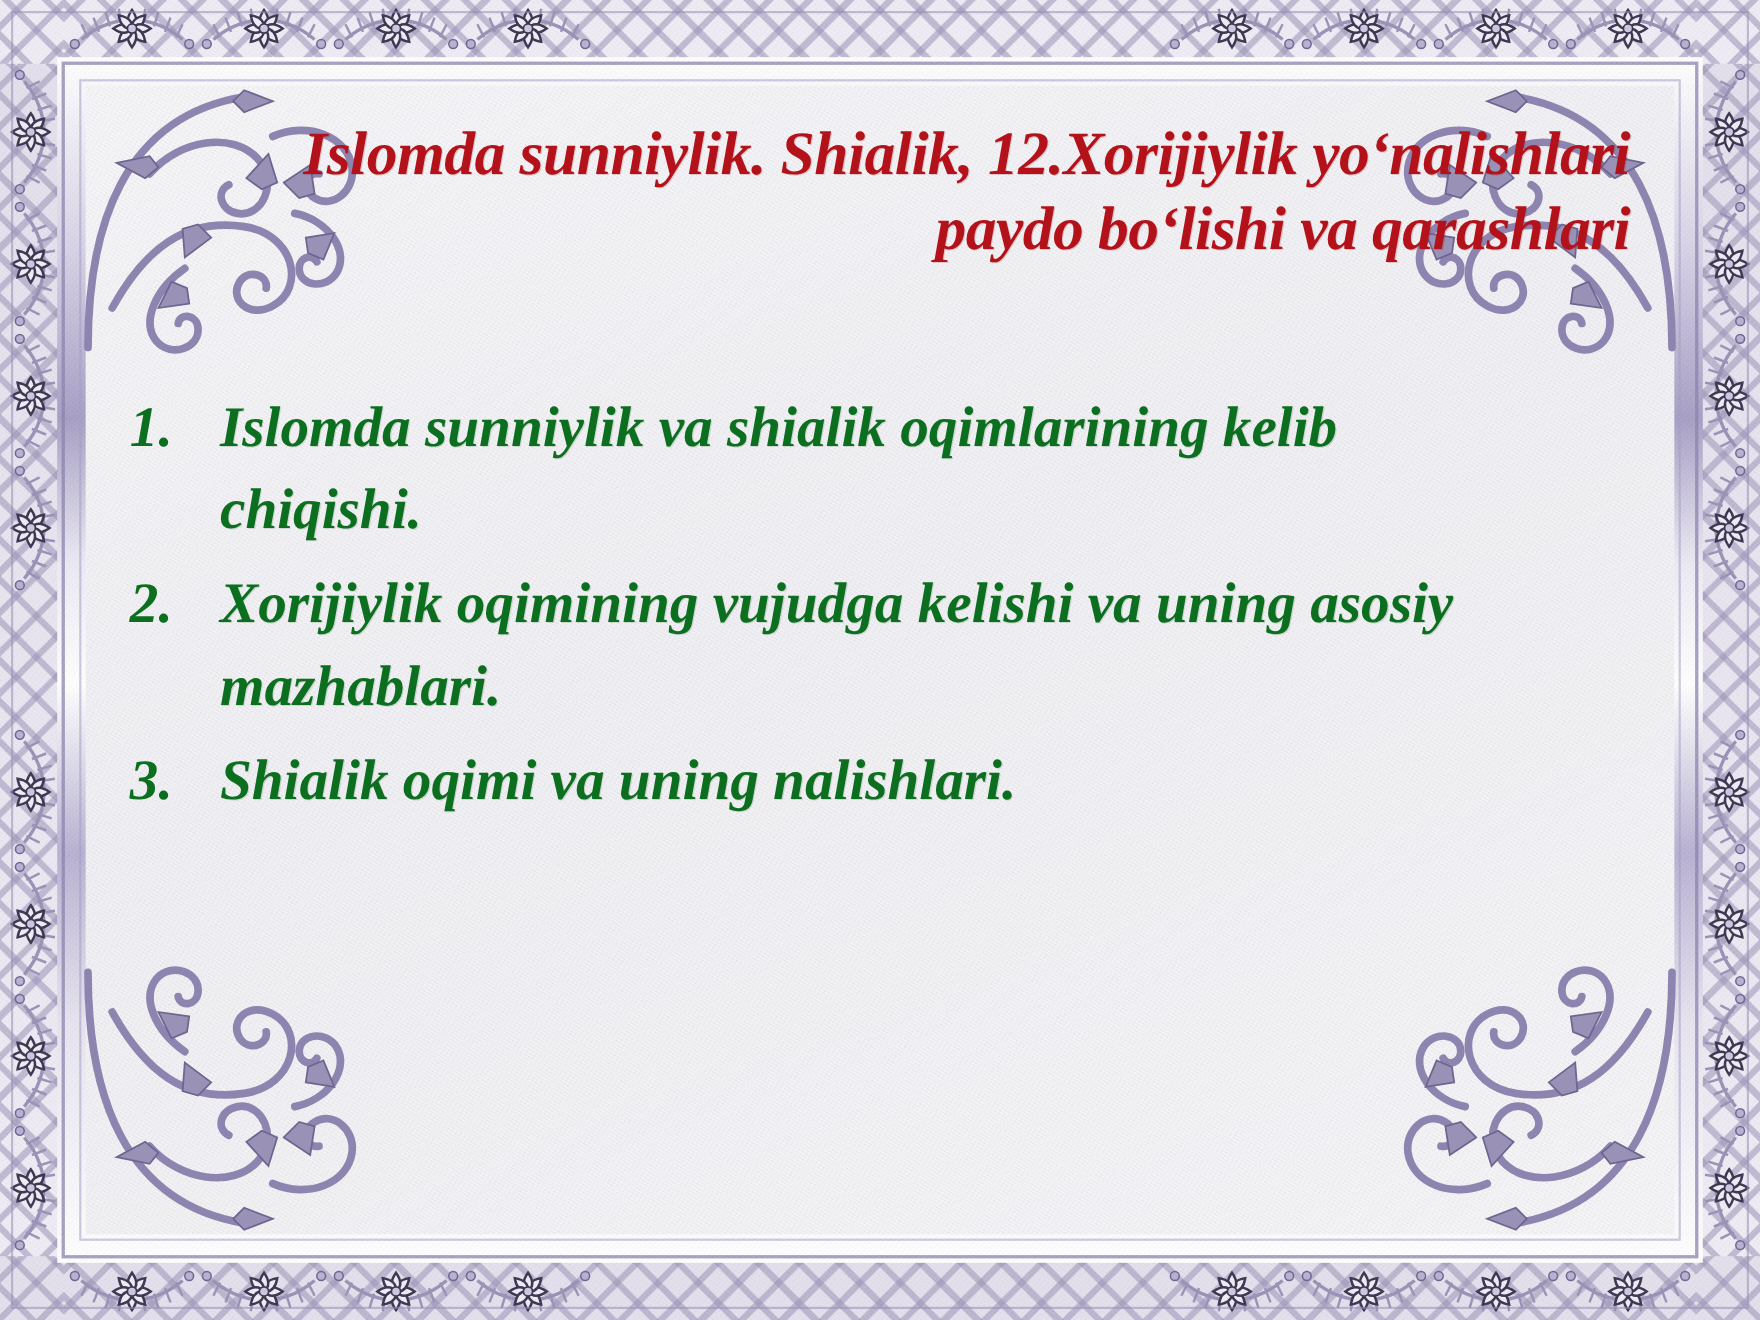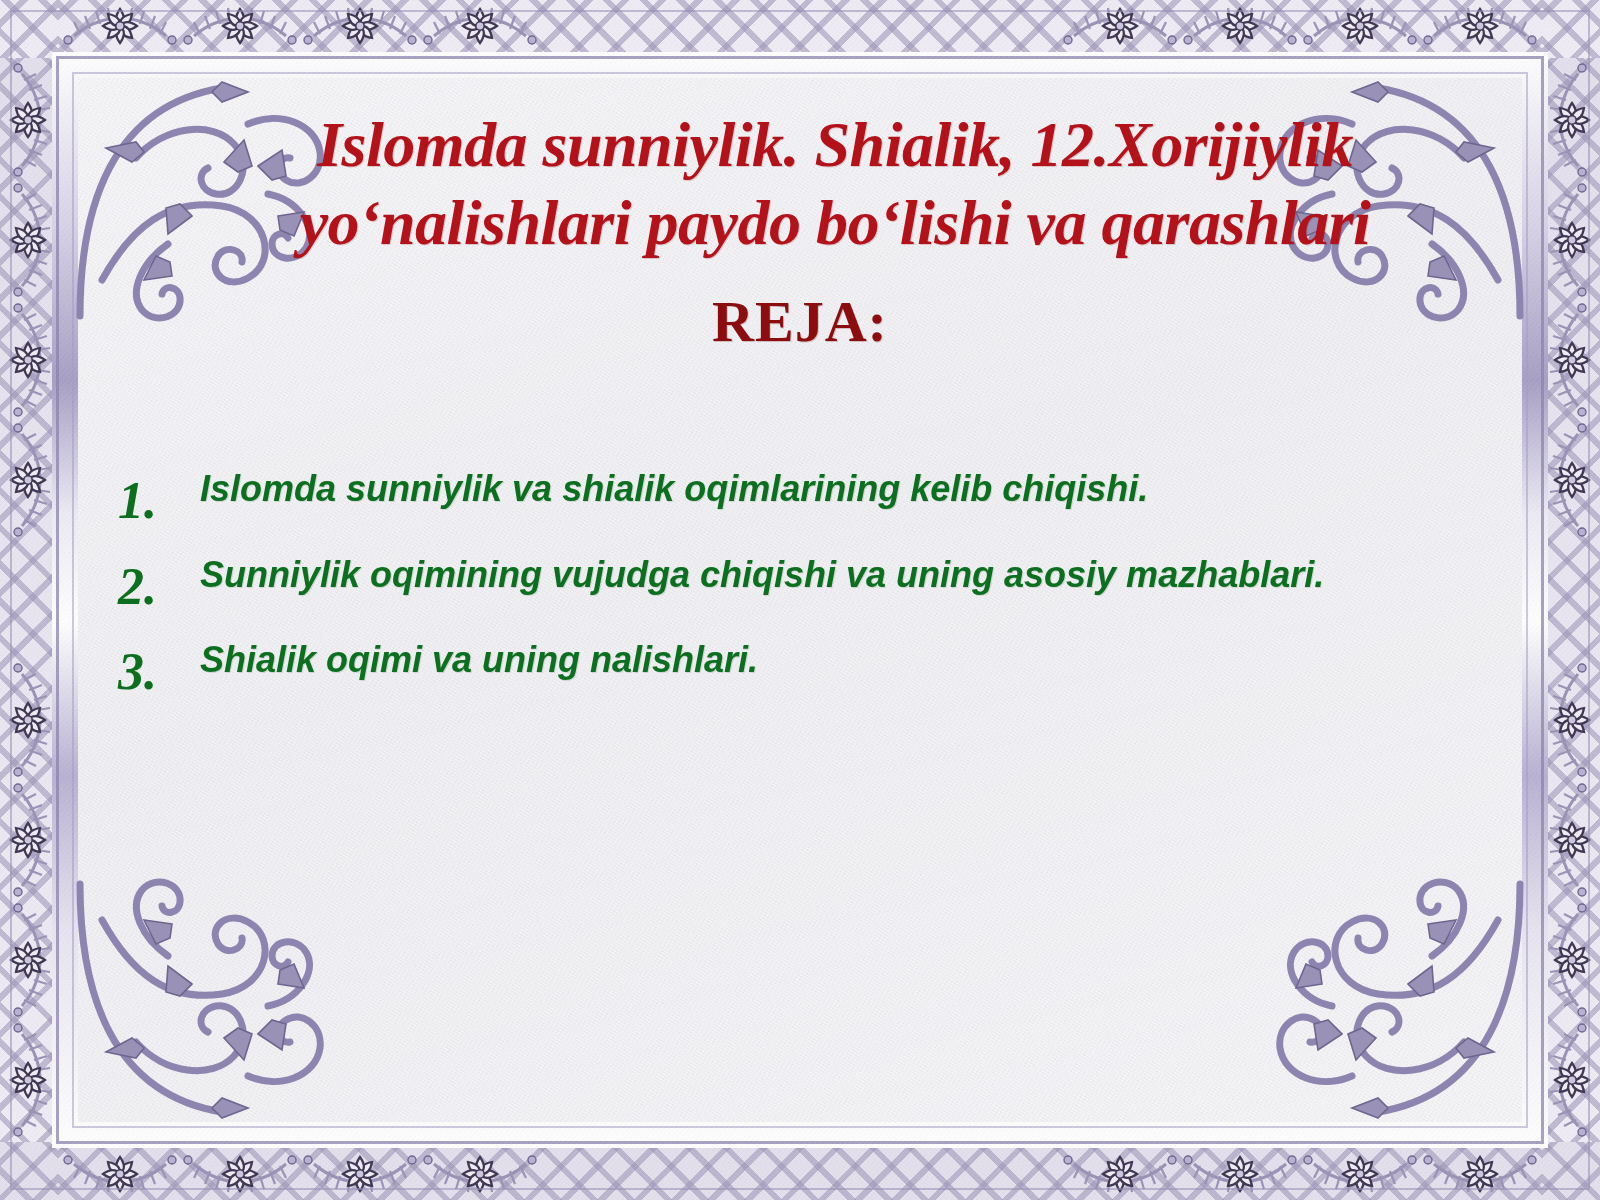--- a/index.html
+++ b/index.html
@@ -164,24 +164,24 @@
   .content {
     position: absolute;
     left: 78px; top: 78px; right: 78px; bottom: 78px;
     display: flex;
     flex-direction: column;
     align-items: stretch;
   }
 
   .title {
     margin: 28px 40px 0 110px;
-    text-align: center;
+    text-align: right;
     font-style: italic;
     font-weight: bold;
-    font-size: 64px;
+    font-size: 56px;
     line-height: 1.22;
     letter-spacing: -0.5px;
     color: #b4121b;
     font-family: "Liberation Serif", "DejaVu Serif", serif;
     position: relative;
     z-index: 5;
     text-shadow: 1px 1px 0 rgba(120,10,16,0.18);
   }
 
   .reja {
@@ -219,24 +219,24 @@
     font-size: 52px;
     line-height: 1.45;
     color: #0c6f1f;
     font-family: "Liberation Serif", "DejaVu Serif", serif;
   }
 
   .plan-text {
     flex: 1 1 auto;
     font-style: italic;
     font-weight: bold;
-    font-size: 36px;
+    font-size: 52px;
     line-height: 1.45;
     color: #0c6f1f;
-    font-family: Liberation Sans, sans-serif;
+    font-family: Liberation Serif, serif;
     text-shadow: 1px 1px 0 rgba(6,70,18,0.14);
     padding-right: 70px;
   }
 </style>
 </head>
 <body>
 
 <div id="slide">
 
   <div class="paper-base"></div>
@@ -412,32 +412,31 @@
   <div class="flourish br">
     <svg width="300" height="260" viewBox="0 0 300 260" aria-hidden="true">
         <use href="#scroll"></use>
       </svg>
   </div>
 
   <div class="content">
 
     <div class="title">Islomda sunniylik. Shialik, 12.Xorijiylik yo‘nalishlari paydo bo‘lishi va qarashlari</div>
 
-    <div class="reja">REJA:</div>
 
     <div class="plan-list">
 
       <div class="plan-item">
         <div class="plan-num">1.</div>
         <div class="plan-text">Islomda sunniylik va shialik oqimlarining kelib chiqishi.</div>
       </div>
 
       <div class="plan-item">
         <div class="plan-num">2.</div>
-        <div class="plan-text">Sunniylik oqimining vujudga chiqishi va uning asosiy mazhablari.</div>
+        <div class="plan-text">Xorijiylik oqimining vujudga kelishi va uning asosiy mazhablari.</div>
       </div>
 
       <div class="plan-item">
         <div class="plan-num">3.</div>
         <div class="plan-text">Shialik oqimi va uning nalishlari.</div>
       </div>
 
     </div>
   </div>
 

